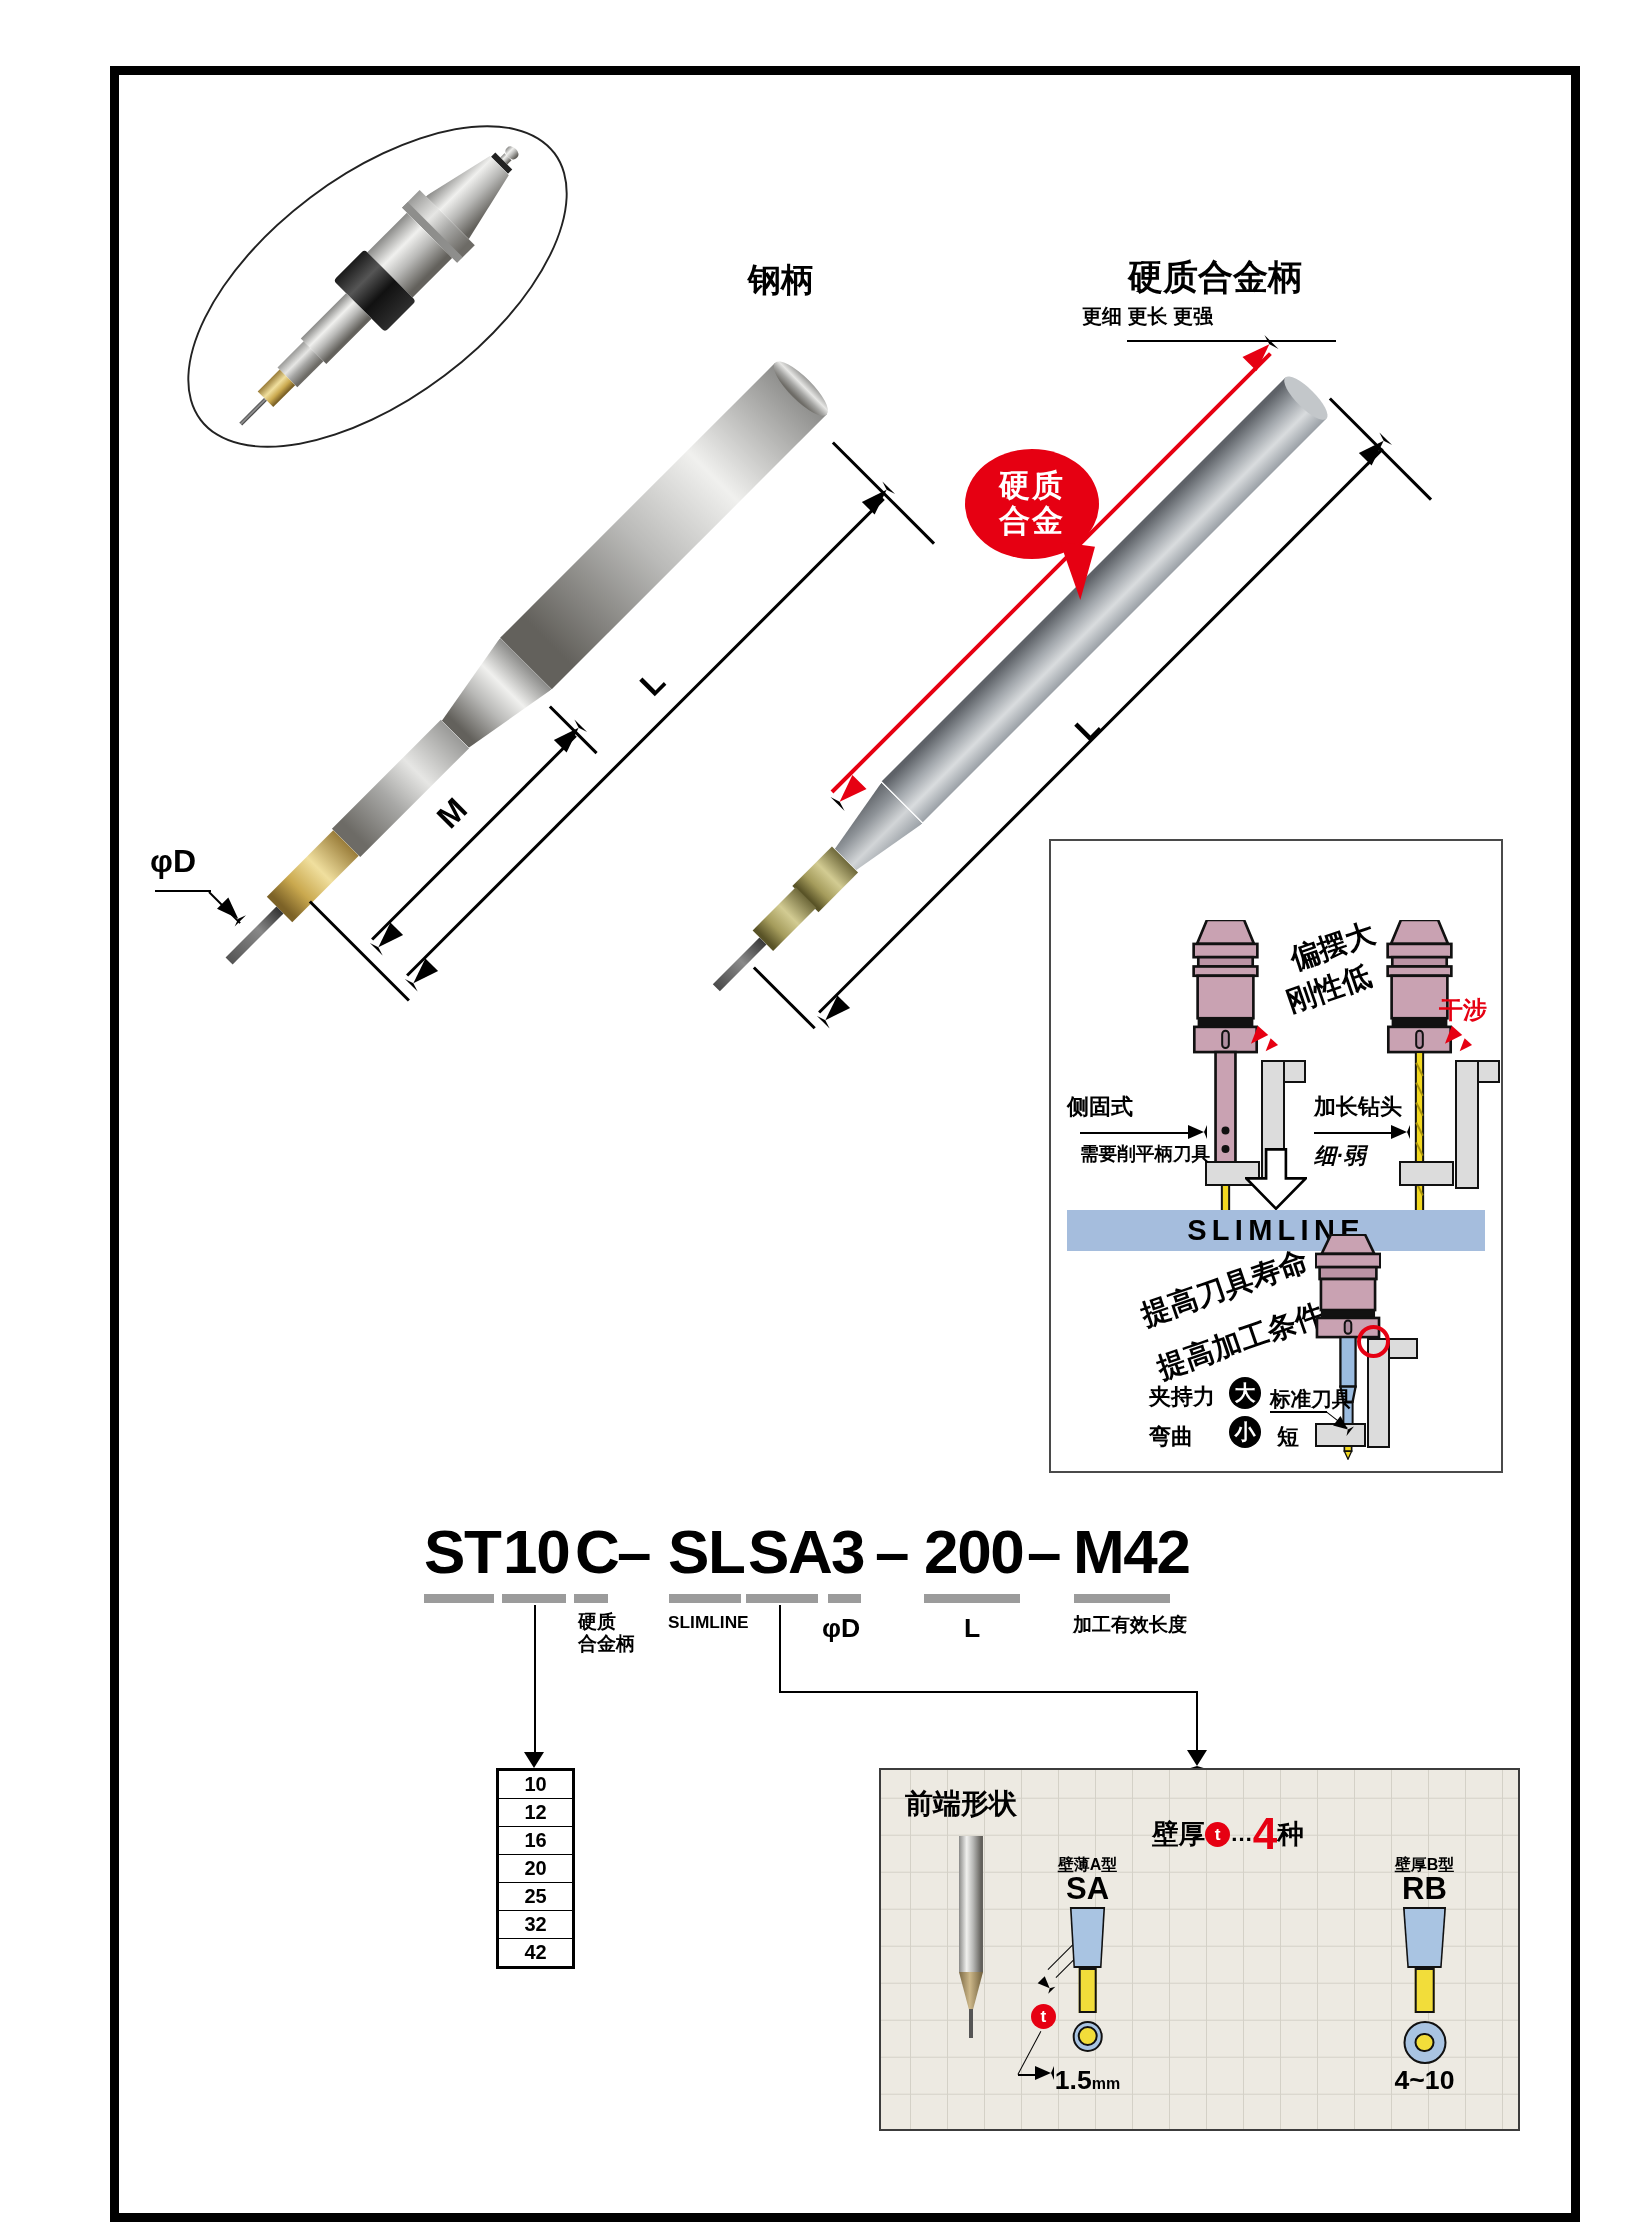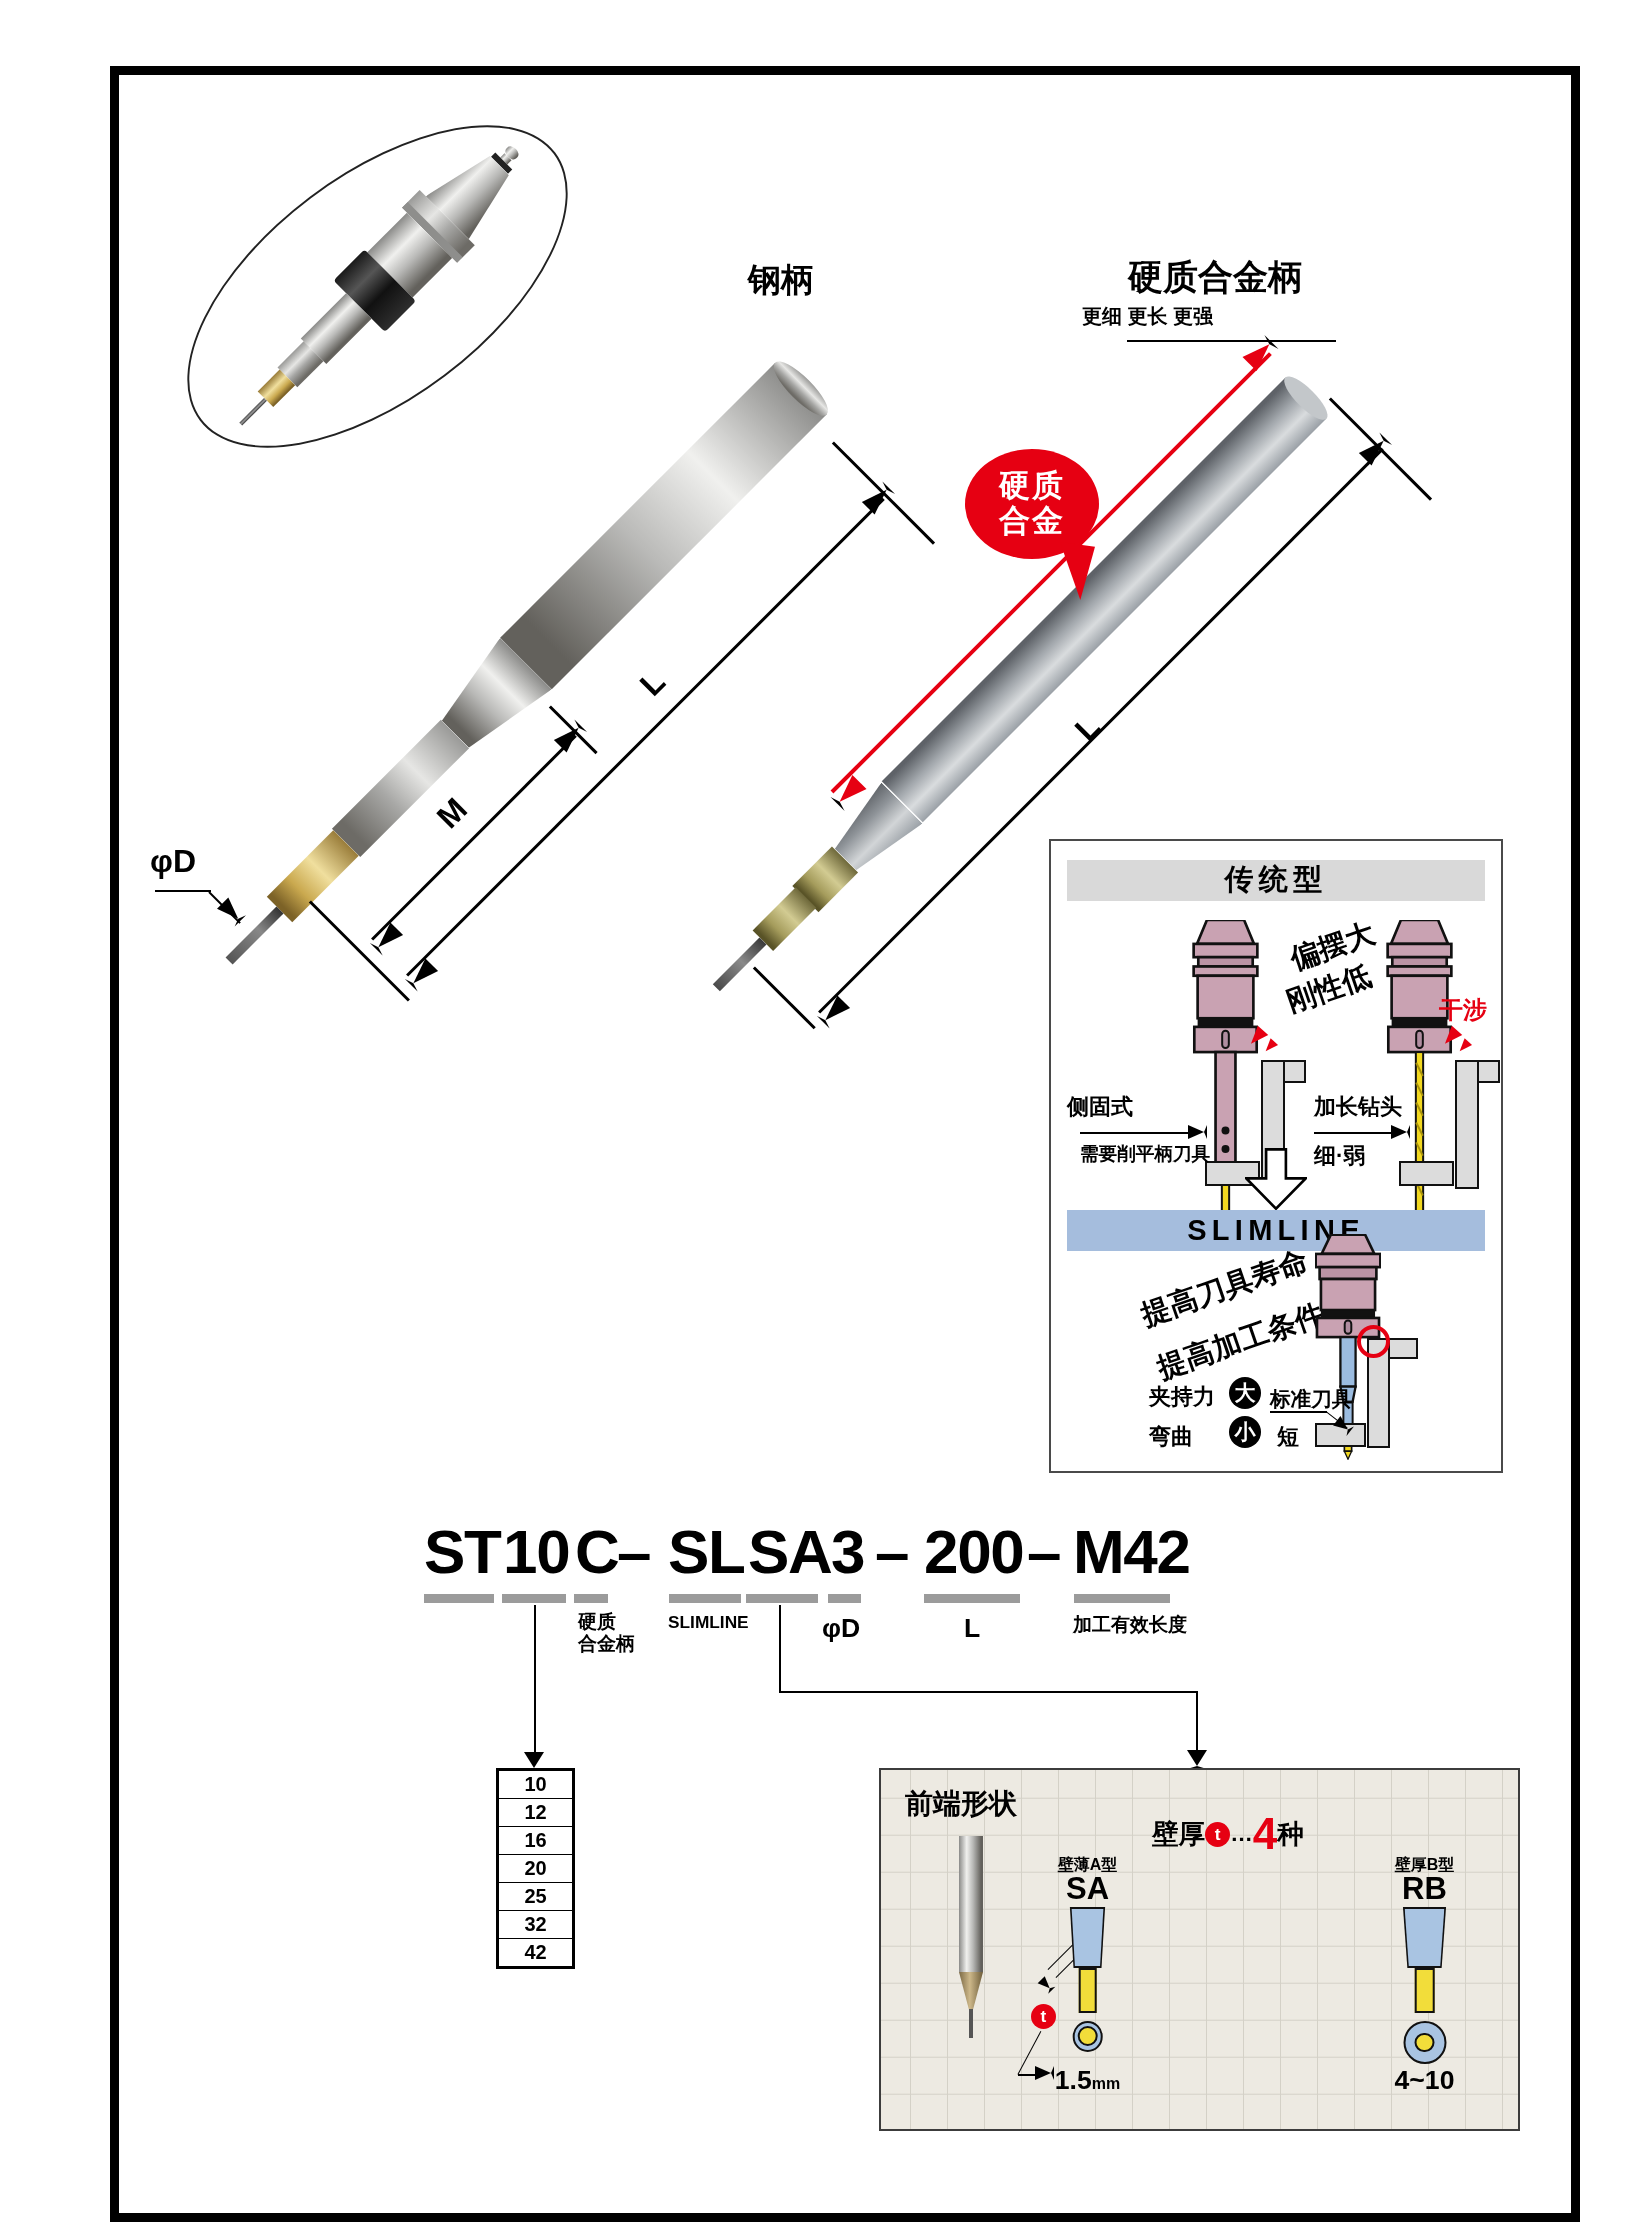--- a/index.html
+++ b/index.html
@@ -173,21 +173,20 @@
   <div class="abs badge">
     <span><span>硬质</span><br><span>合金</span></span>
   </div>
   <div class="abs badge-tail"></div>
 
   <div class="lbl" style="left:1128px;top:254px;font-size:35px;">硬质合金柄</div>
   <div class="lbl" style="left:1082px;top:303px;font-size:20px;">更细 更长 更强</div>
   <div class="hline" style="left:1127px;top:340px;width:209px;"></div>
 
   <div class="abs cbox">
-    <div class="bar graybar">传统型</div>
 
     <svg class="abs" style="left:138px;top:79px;" width="73" height="302" viewBox="0 0 110 455">
       <polygon points="27,0 83,0 98,36 12,36" fill="#c9a2b2" stroke="#111" stroke-width="4"></polygon>
       <rect x="7" y="36" width="96" height="20" fill="#c9a2b2" stroke="#111" stroke-width="4"></rect>
       <rect x="14" y="56" width="82" height="14" fill="#bb93a5" stroke="#111" stroke-width="4"></rect>
       <rect x="7" y="70" width="96" height="14" fill="#c9a2b2" stroke="#111" stroke-width="4"></rect>
       <rect x="13" y="84" width="84" height="64" fill="#c9a2b2" stroke="#111" stroke-width="4"></rect>
       <rect x="13" y="148" width="84" height="13" fill="#111"></rect>
       <rect x="8" y="161" width="94" height="38" fill="#c9a2b2" stroke="#111" stroke-width="4"></rect>
       <rect x="50" y="167" width="10" height="26" rx="5" fill="#b08da0" stroke="#111" stroke-width="3"></rect>
@@ -237,21 +236,21 @@
     <div class="slabel" style="left:388px;top:153px;font-size:24px;color:#e60012;">干涉</div>
 
     <div class="slabel" style="left:16px;top:251px;font-size:22px;">侧固式</div>
     <div class="uarrow" style="left:29px;top:291px;width:110px;"></div>
     <div class="ah right" style="left:137px;top:284px;"></div>
     <div class="slabel" style="left:29px;top:300px;font-size:18.6px;">需要削平柄刀具</div>
 
     <div class="slabel" style="left:263px;top:251px;font-size:22px;">加长钻头</div>
     <div class="uarrow" style="left:263px;top:291px;width:80px;"></div>
     <div class="ah right" style="left:340px;top:284px;"></div>
-    <div class="slabel" style="left:263px;top:300px;font-size:22px;">细·弱</div>
+    <div class="slabel" style="left:263px;top:300px;font-size:22px;font-style:italic;">细·弱</div>
 
     <svg class="abs" style="left:194px;top:307px;" width="62" height="62" viewBox="0 0 94 94">
       <polygon points="32,2 62,2 62,46 92,46 47,92 2,46 32,46" fill="#fff" stroke="#000" stroke-width="4"></polygon>
     </svg>
 
     <div class="bar bluebar">SLIMLINE</div>
 
     <div class="slabel rot" style="left:85px;top:457px;font-size:29px;">提高刀具寿命</div>
     <div class="slabel rot" style="left:101px;top:510px;font-size:29px;">提高加工条件</div>
 

